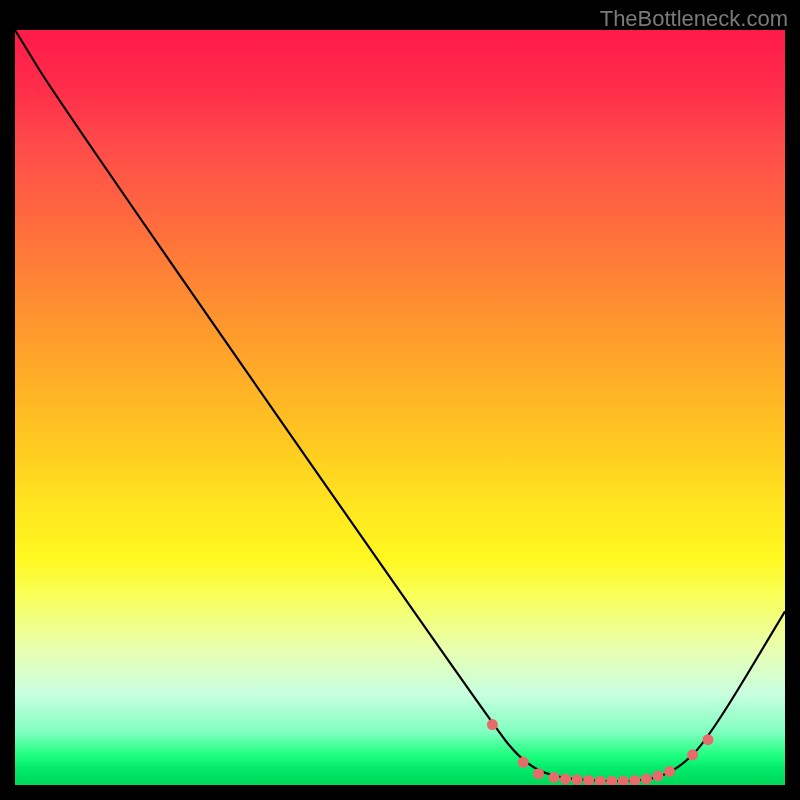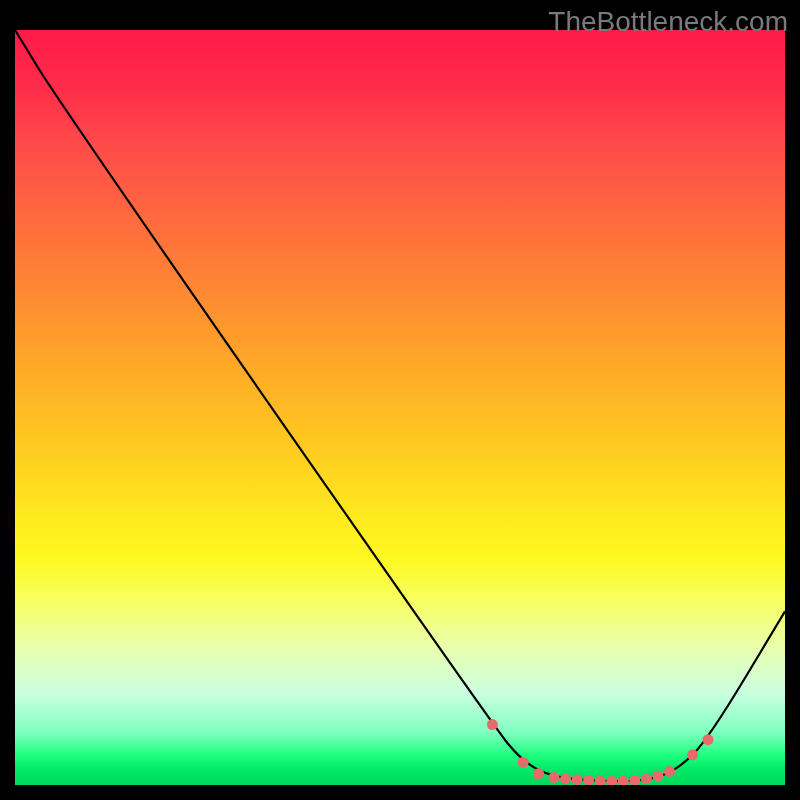--- a/index.html
+++ b/index.html
@@ -9,21 +9,21 @@
     background: #000;
     position: relative;
     overflow: hidden;
     font-family: Arial, sans-serif;
   }
   .attribution {
     position: absolute;
     top: 6px;
     right: 12px;
     color: #7a7a7a;
-    font-size: 28px;
+    font-size: 22px;
     font-weight: 400;
     z-index: 10;
   }
   .plot-area {
     position: absolute;
     left: 15px;
     top: 30px;
     width: 770px;
     height: 755px;
   }

